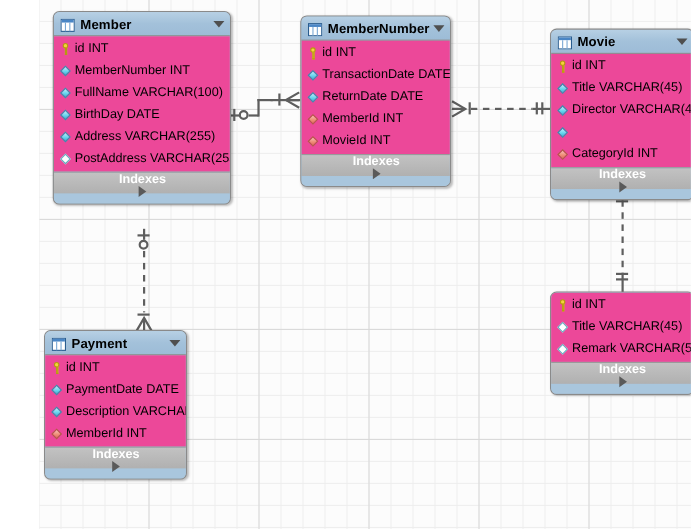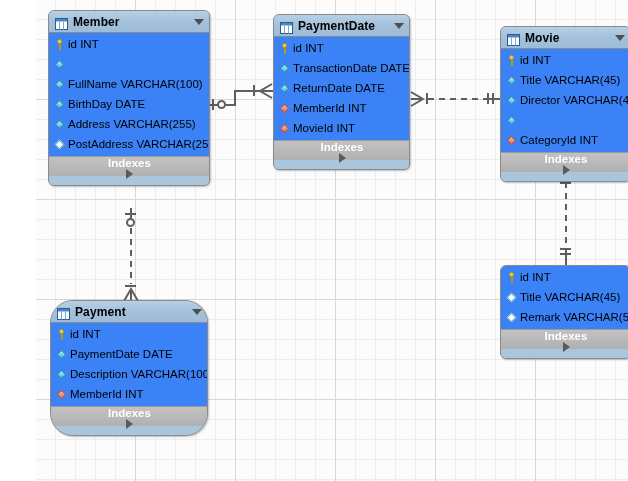--- a/index.html
+++ b/index.html
@@ -59,21 +59,21 @@
     letter-spacing: 0.1px;
   }
   .caret-down {
     width: 0; height: 0;
     flex: 0 0 auto;
     border-left: 5px solid transparent;
     border-right: 5px solid transparent;
     border-top: 6px solid #4f4f4f;
   }
   .tbl-body {
-    background: #3b82f6;
+    background: #ec4899;
     padding: 1px 0 2px 0;
     text-align: right;
   }
   .fld {
     display: flex;
     align-items: center;
     height: 20px;
     padding-left: 5px;
     white-space: nowrap;
   }
@@ -275,20 +275,21 @@
           <span class="tbl-title">Member</span>
           <span class="caret-down"></span>
         </div>
         <div class="tbl-body">
           <div class="fld">
             <span class="fld-ico ico-key"></span>
             <span class="fld-txt">id INT</span>
           </div>
           <div class="fld">
             <span class="fld-ico ico-dia"></span>
+            <span class="fld-txt">MemberNumber INT</span>
           </div>
           <div class="fld">
             <span class="fld-ico ico-dia"></span>
             <span class="fld-txt">FullName VARCHAR(100)</span>
           </div>
           <div class="fld">
             <span class="fld-ico ico-dia"></span>
             <span class="fld-txt">BirthDay DATE</span>
           </div>
           <div class="fld">
@@ -307,21 +308,21 @@
         <div class="tbl-tail"></div>
       </div>
       <div class="tbl" style="left: 237px; top: 14px; width: 137px;">
         <div class="tbl-head">
           <span class="tbl-icon"><svg width="13" height="12" viewBox="0 0 13 12">
               <rect x="0.5" y="0.5" width="12" height="11" fill="#ffffff" stroke="#2a5d8f" stroke-width="1"></rect>
               <rect x="1" y="1" width="11" height="2.5" fill="#4a86c5"></rect>
               <line x1="4.5" y1="3.5" x2="4.5" y2="11.5" stroke="#7aa8d4" stroke-width="1"></line>
               <line x1="8.5" y1="3.5" x2="8.5" y2="11.5" stroke="#7aa8d4" stroke-width="1"></line>
             </svg></span>
-          <span class="tbl-title">PaymentDate</span>
+          <span class="tbl-title">MemberNumber</span>
           <span class="caret-down"></span>
         </div>
         <div class="tbl-body">
           <div class="fld">
             <span class="fld-ico ico-key"></span>
             <span class="fld-txt">id INT</span>
           </div>
           <div class="fld">
             <span class="fld-ico ico-dia"></span>
             <span class="fld-txt">TransactionDate DATE</span>
@@ -397,21 +398,21 @@
             <span class="fld-ico ico-dia ico-dia-null"></span>
             <span class="fld-txt">Remark VARCHAR(500)</span>
           </div>
         </div>
         <div class="tbl-foot">
           <span class="lbl">Indexes</span>
           <span class="caret-right"></span>
         </div>
         <div class="tbl-tail"></div>
       </div>
-      <div class="tbl" style="left: 14px; top: 300px; width: 158px; border-radius: 23px;">
+      <div class="tbl" style="left: 4px; top: 300px; width: 130px;">
         <div class="tbl-head">
           <span class="tbl-icon"><svg width="13" height="12" viewBox="0 0 13 12">
               <rect x="0.5" y="0.5" width="12" height="11" fill="#ffffff" stroke="#2a5d8f" stroke-width="1"></rect>
               <rect x="1" y="1" width="11" height="2.5" fill="#4a86c5"></rect>
               <line x1="4.5" y1="3.5" x2="4.5" y2="11.5" stroke="#7aa8d4" stroke-width="1"></line>
               <line x1="8.5" y1="3.5" x2="8.5" y2="11.5" stroke="#7aa8d4" stroke-width="1"></line>
             </svg></span>
           <span class="tbl-title">Payment</span>
           <span class="caret-down"></span>
         </div>

